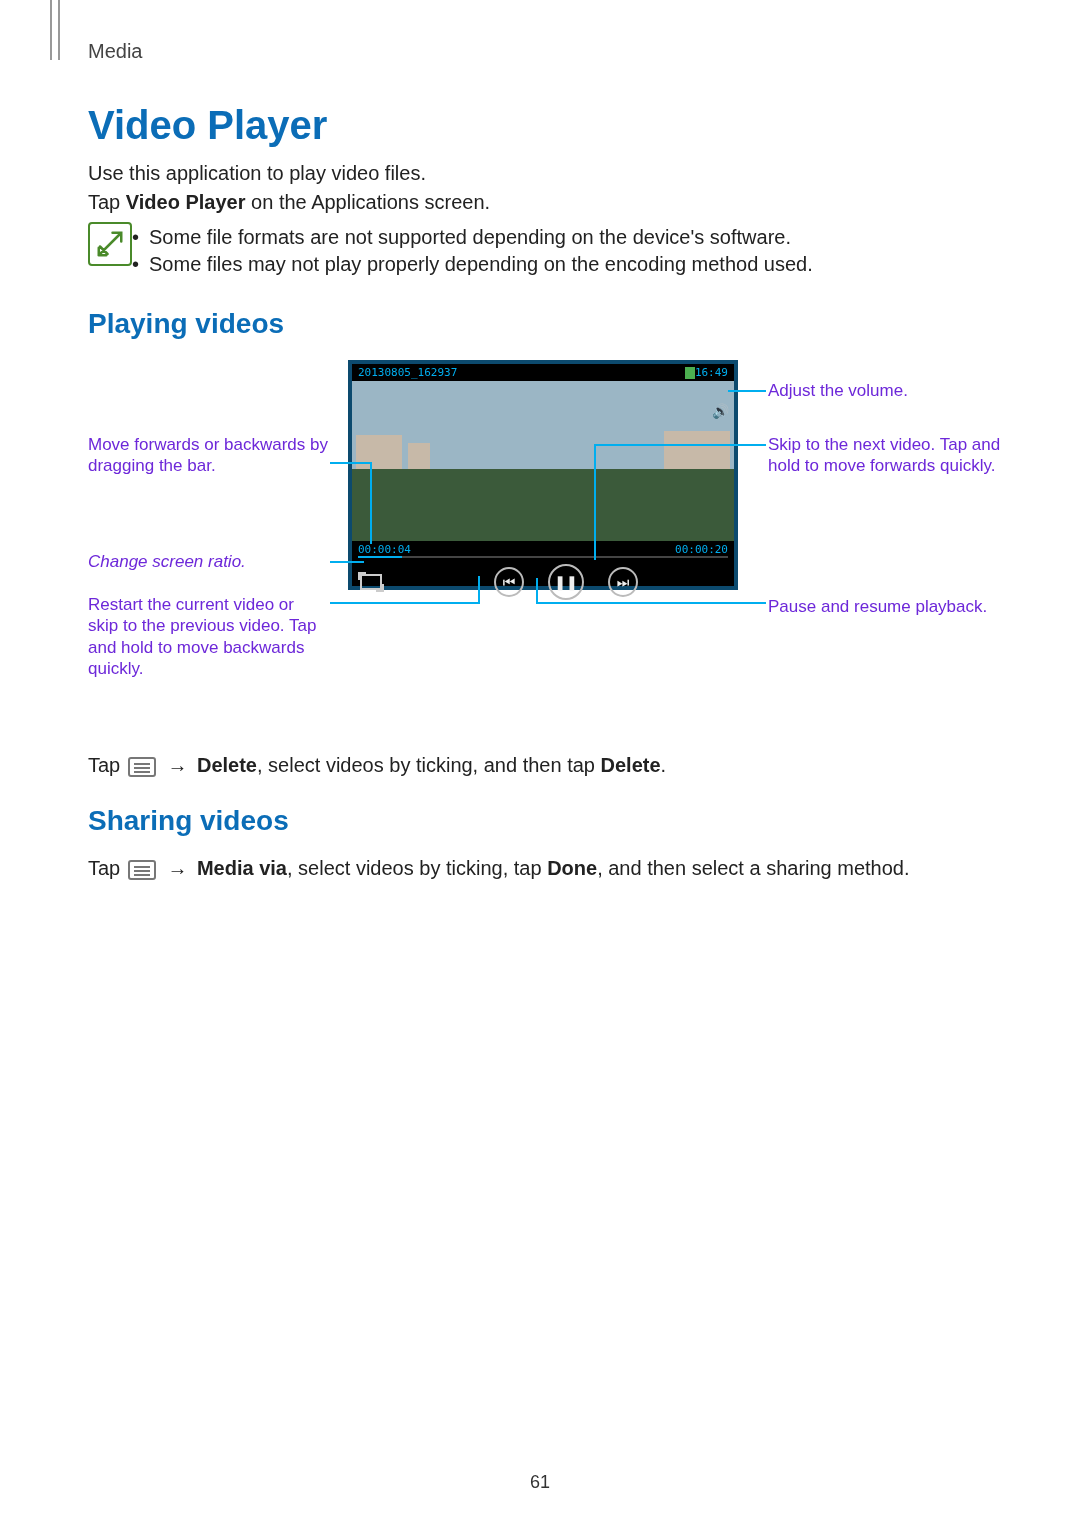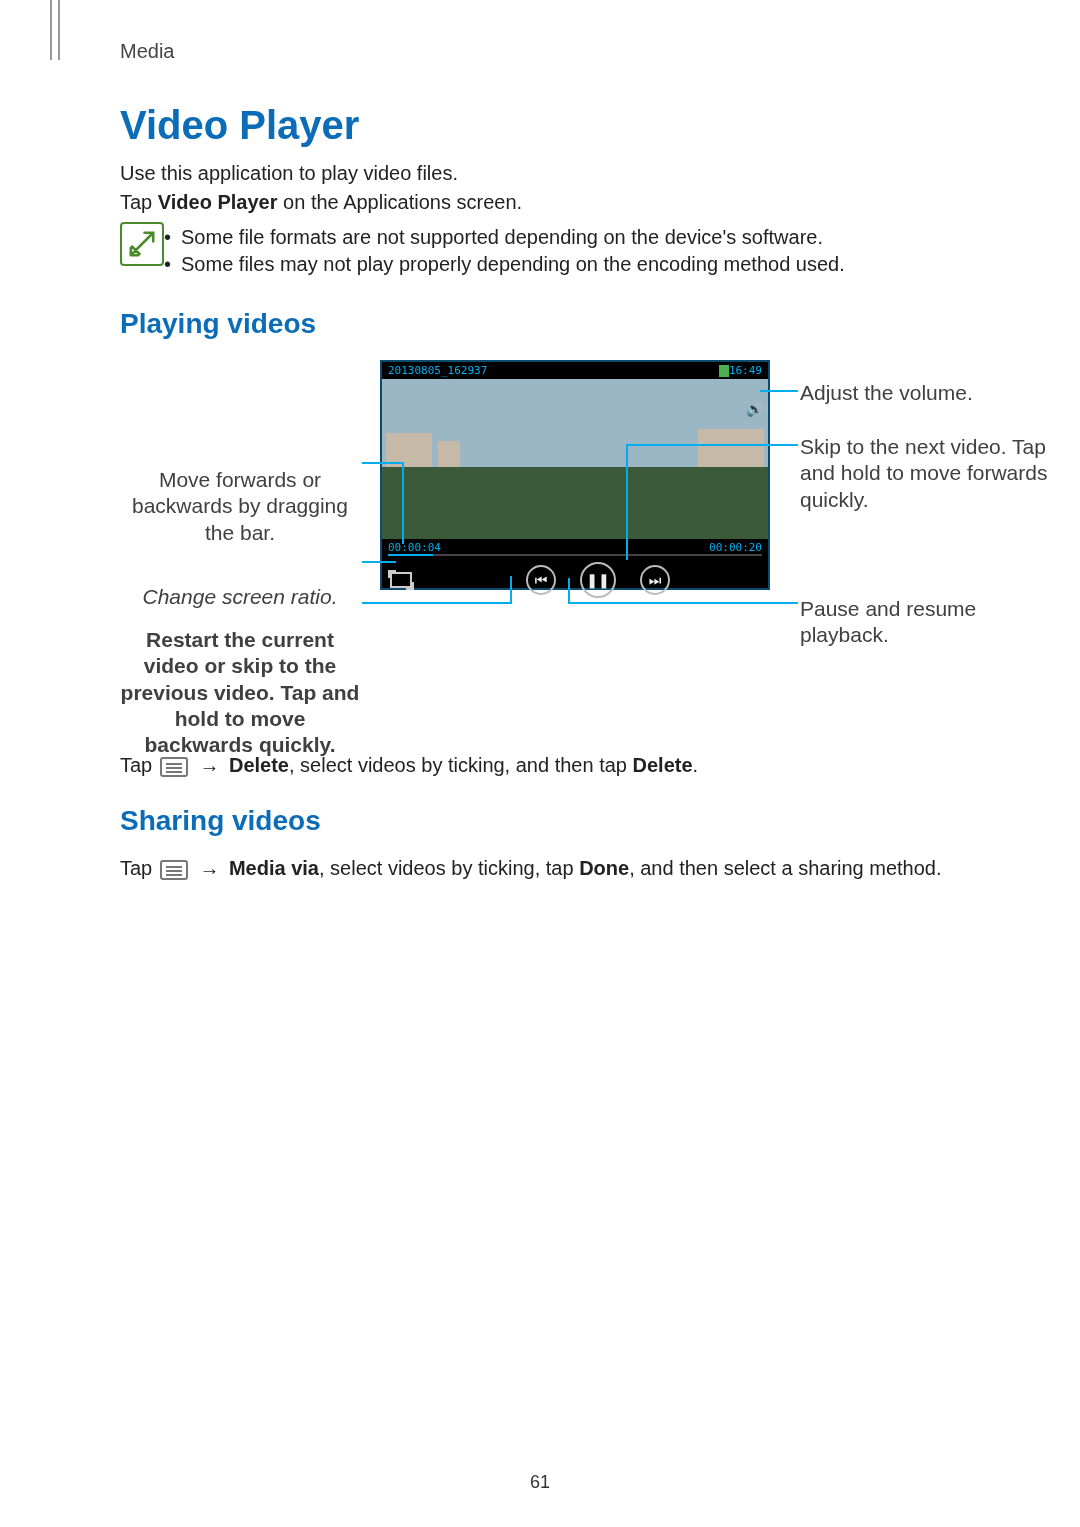--- a/index.html
+++ b/index.html
@@ -5,21 +5,21 @@
   * { box-sizing: border-box; }
   body {
     margin: 0;
     padding: 0;
     font-family: "Segoe UI", "Myriad Pro", Arial, sans-serif;
     background: #fff;
     color: #222;
     width: 1080px;
   }
   .page {
-    padding: 40px 80px 40px 120px;
+    padding: 40px 80px 40px 88px;
     position: relative;
     min-height: 1527px;
   }
   .tab-marker {
     position: absolute;
     left: 50px;
     top: 0;
     width: 10px;
     height: 60px;
     border-left: 2px solid #999;
@@ -64,21 +64,21 @@
   .diagram {
     position: relative;
     margin: 14px 0 20px 0;
     height: 380px;
   }
   .player {
     position: absolute;
     left: 260px; top: 6px;
     width: 390px; height: 230px;
     background: #000;
-    border: 2px solid #0c4a6e;
+    border: 4px solid #0c4a6e;
   }
   .player-top {
     display:flex; justify-content:space-between; align-items:center;
     padding: 2px 6px;
     color:#00aeef;
     font-size: 11px;
     font-family: monospace;
   }
   .battery { display:flex; align-items:center; gap:0; color:#00aeef; }
   .battery-icon { width:10px; height:12px; background:#4caf50; display:inline-block; }
@@ -118,25 +118,25 @@
   .ctrl-spacer{ flex:1; }
   .round-btn {
     width:30px; height:30px; border:2px solid #bbb; border-radius:50%;
     display:flex; align-items:center; justify-content:center; color:#eee;
     font-size:14px;
   }
   .round-btn.big{ width:36px; height:36px; }
 
   .callout {
     position:absolute;
-    font-size: 21px;
+    font-size: 17px;
     line-height:1.25;
-    color:#404040;
-  }
-  .callout.left { text-align:center;margin-top:33px; }
+    color:#6d28d9;
+  }
+  .callout.left { text-align:left; }
   .line {
     position:absolute; background:#00aeef; height:2px;
   }
   .vline { position:absolute; background:#00aeef; width:2px; }
 
   .inline-txt { font-size:20px; }
   .menu-icon {
     display:inline-flex; align-items:center; justify-content:center;
     width:28px; height:20px; border:2px solid #777; border-radius:3px;
     vertical-align:middle; margin:0 2px;
@@ -214,21 +214,21 @@
       </div>
     </div>
 
     <div class="callout left" style="left:0; top:80px; width:240px;">Move forwards or backwards by dragging the bar.</div>
     <div class="line" style="left:242px; top:108px; width:40px;"></div>
     <div class="vline" style="left:282px; top:108px; height:82px;"></div>
 
     <div class="callout left" style="left:0; top:197px; width:240px;font-style:italic;">Change screen ratio.</div>
     <div class="line" style="left:242px; top:207px; width:34px;"></div>
 
-    <div class="callout left" style="left:0; top:240px; width:240px;font-weight:bold;">Restart the current video or skip to the previous video. Tap and hold to move backwards quickly.</div>
+    <div class="callout left" style="left:0; top:240px; width:240px;">Restart the current video or skip to the previous video. Tap and hold to move backwards quickly.</div>
     <div class="line" style="left:242px; top:248px; width:148px;"></div>
     <div class="vline" style="left:390px; top:222px; height:28px;"></div>
 
     <div class="callout" style="left:680px; top:26px; width:250px;">Adjust the volume.</div>
     <div class="line" style="left:640px; top:36px; width:38px;"></div>
 
     <div class="callout" style="left:680px; top:80px; width:260px;">Skip to the next video. Tap and hold to move forwards quickly.</div>
     <div class="line" style="left:650px; top:90px; width:28px;"></div>
     <div class="vline" style="left:506px; top:90px; height:116px;"></div>
     <div class="line" style="left:506px; top:90px; width:146px;"></div>

